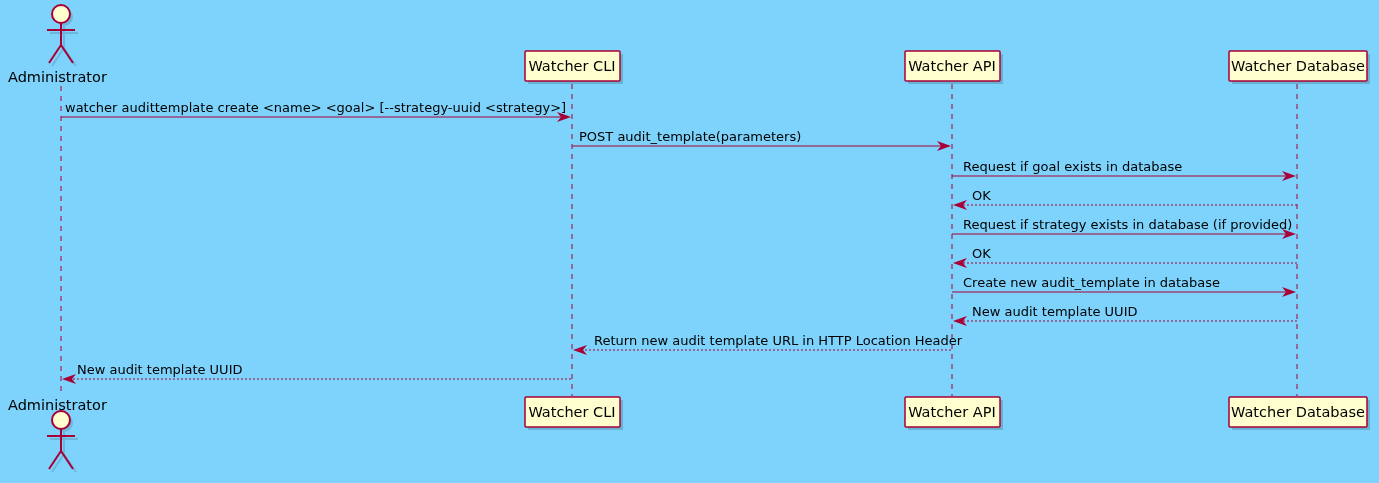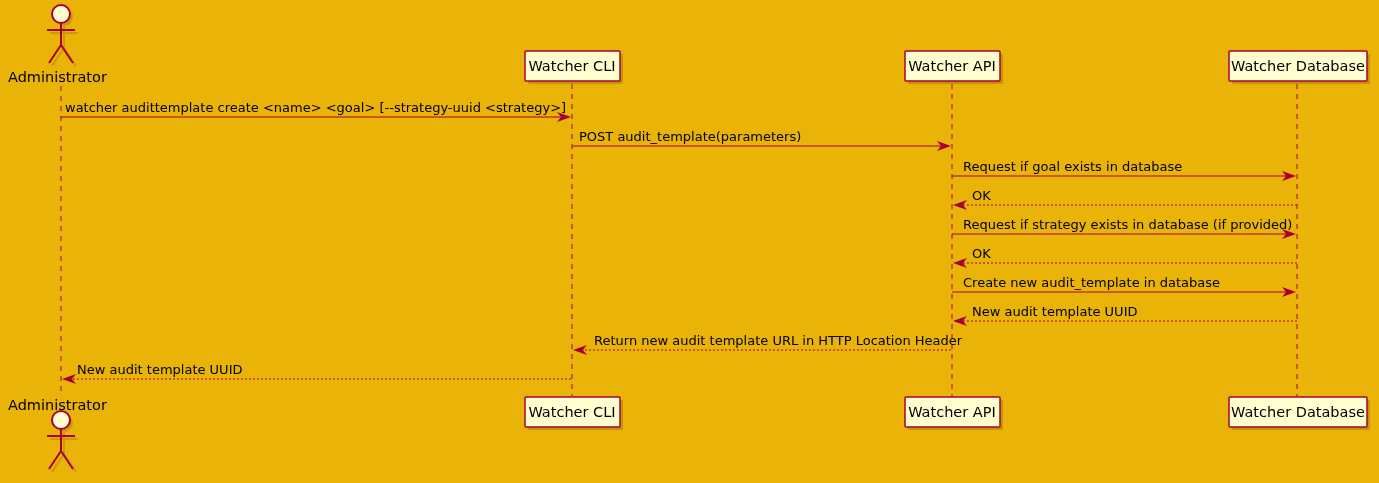--- a/index.html
+++ b/index.html
@@ -8,21 +8,21 @@
     background: #FFFFFF;
   }
   body {
     font-family: "DejaVu Sans", sans-serif;
   }
   #diagram-root {
     position: relative;
     width: 1379px;
     height: 483px;
     overflow: hidden;
-    background: #eab308;
+    background: #7dd3fc;
   }
   svg.diagram-canvas {
     position: absolute;
     left: 0;
     top: 0;
     width: 1379px;
     height: 483px;
   }
   .participant-box-rect {
     fill: #FEFECE;

